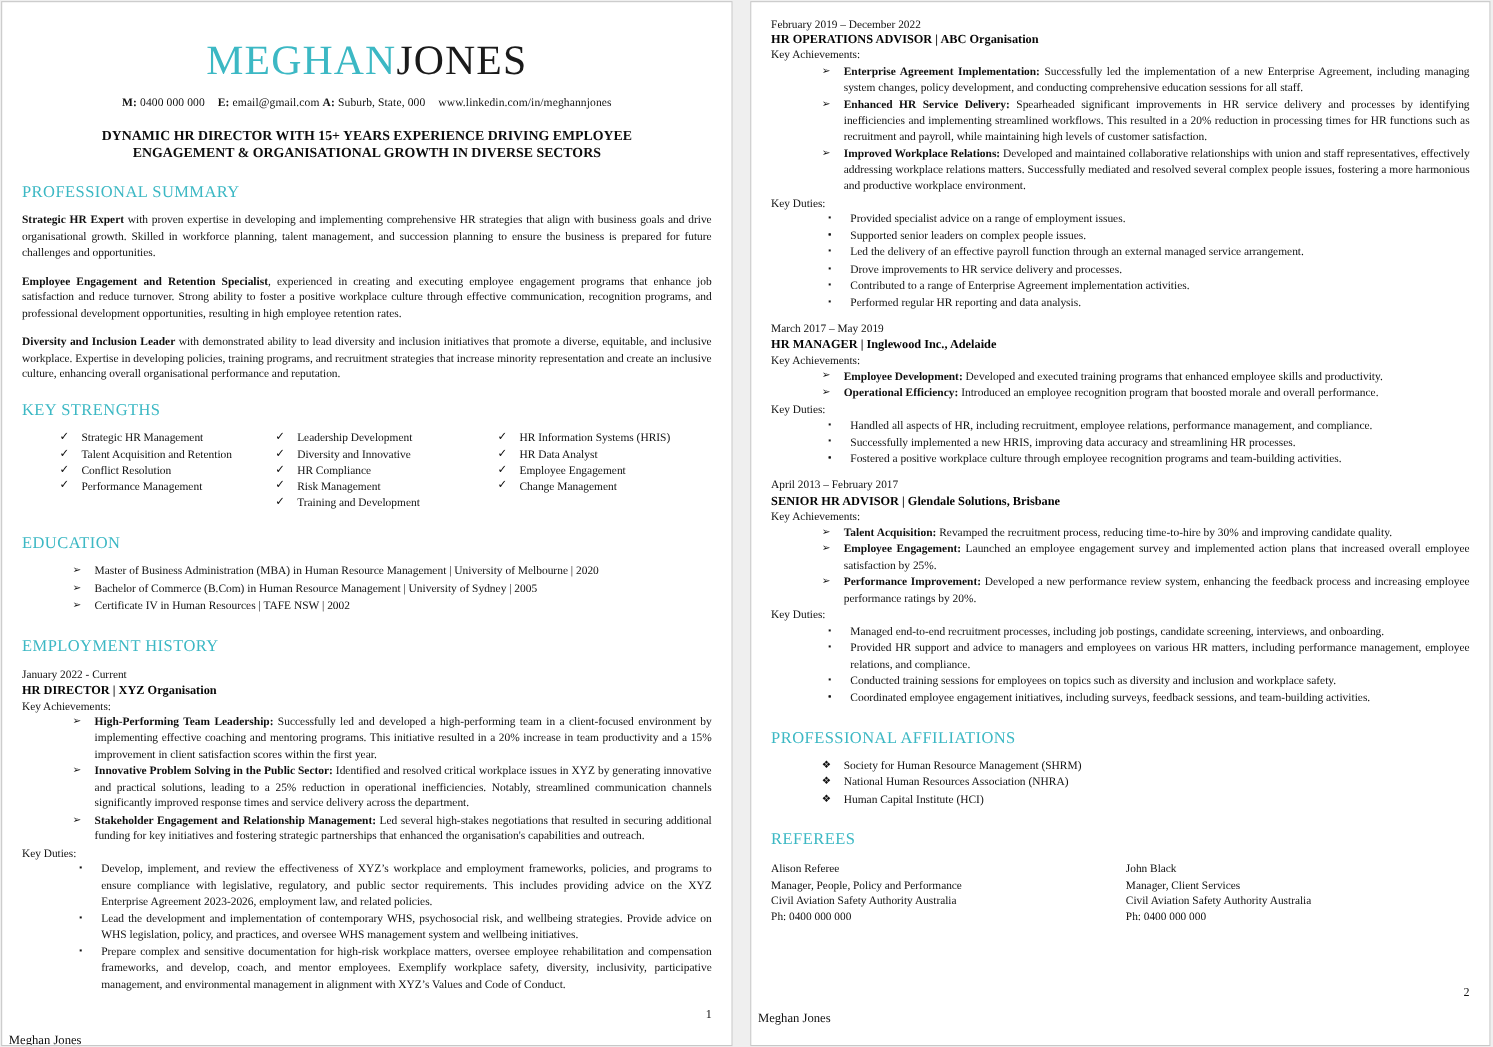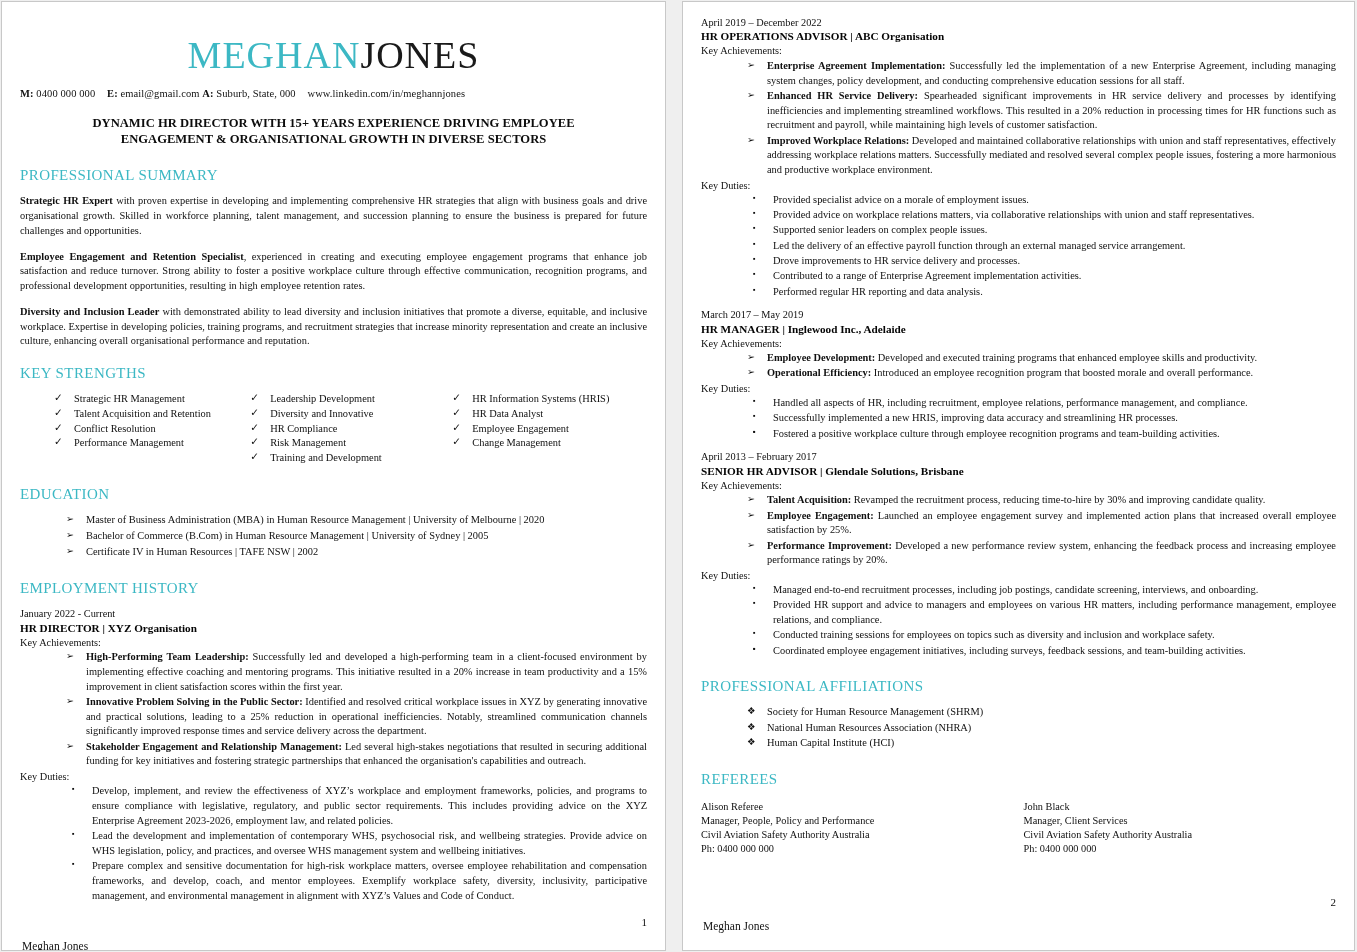--- a/index.html
+++ b/index.html
@@ -57,20 +57,21 @@
     color: #3cb8c4;
     font-family: "Liberation Serif", serif;
   }
   .name-last {
     font-size: 38px;
     letter-spacing: 1px;
     color: #1a1a1a;
     font-family: "Liberation Serif", serif;
   }
   .contact-line {
+    text-align: center;
     font-size: 10.5px;
     margin-top: 14px;
     color: #111;
     letter-spacing: 0.1px;
   }
   .contact-line b { font-weight: bold; }
   .contact-sep { display: inline-block; width: 9px; }
   .tagline {
     text-align: center;
     font-weight: bold;
@@ -172,21 +173,21 @@
 
   
   .page-num {
     position: absolute;
     right: 18px;
     font-size: 11px;
     color: #101010;
   }
   .footer-name {
     position: absolute;
-    left: 20px;
+    left: 6px;
     font-size: 11.5px;
     color: #101010;
   }
   .pn-left { bottom: 56px; }
   .fn-left { bottom: 32px; }
   .pn-right { bottom: 56px; }
   .fn-right { bottom: 32px; }
 </style>
 </head>
 <body>
@@ -271,32 +272,32 @@
 
       <div class="page-num pn-left">1</div>
       <div class="footer-name fn-left">Meghan Jones</div>
     </div>
   </div>
 
   <div class="page page-right">
     <div class="page-inner">
 
       <div class="job" style="margin-top:14px">
-        <div class="job-dates">April 2019 – December 2022</div>
+        <div class="job-dates">February 2019 – December 2022</div>
         <div class="job-title"><span>HR OPERATIONS ADVISOR | </span><span class="org">ABC Organisation</span></div>
         <div class="sublabel">Key Achievements:</div>
         <ul class="blist arrow">
           <li><span class="bullet">➢</span><b>Enterprise Agreement Implementation:</b><span> Successfully led the implementation of a new Enterprise Agreement, including managing system changes, policy development, and conducting comprehensive education sessions for all staff.</span></li>
           <li><span class="bullet">➢</span><b>Enhanced HR Service Delivery:</b><span> Spearheaded significant improvements in HR service delivery and processes by identifying inefficiencies and implementing streamlined workflows. This resulted in a 20% reduction in processing times for HR functions such as recruitment and payroll, while maintaining high levels of customer satisfaction.</span></li>
           <li><span class="bullet">➢</span><b>Improved Workplace Relations:</b><span> Developed and maintained collaborative relationships with union and staff representatives, effectively addressing workplace relations matters. Successfully mediated and resolved several complex people issues, fostering a more harmonious and productive workplace environment.</span></li>
         </ul>
         <div class="sublabel">Key Duties:</div>
         <ul class="blist square">
-          <li><span class="bullet">▪</span><span>Provided specialist advice on a morale of employment issues.</span></li>
-          <li><span class="bullet">▪</span><span>Provided advice on workplace relations matters, via collaborative relationships with union and staff representatives.</span></li>
+          <li><span class="bullet">▪</span><span>Provided specialist advice on a range of employment issues.</span></li>
+          <li><span class="bullet">▪</span></li>
           <li><span class="bullet">▪</span><span>Supported senior leaders on complex people issues.</span></li>
           <li><span class="bullet">▪</span><span>Led the delivery of an effective payroll function through an external managed service arrangement.</span></li>
           <li><span class="bullet">▪</span><span>Drove improvements to HR service delivery and processes.</span></li>
           <li><span class="bullet">▪</span><span>Contributed to a range of Enterprise Agreement implementation activities.</span></li>
           <li><span class="bullet">▪</span><span>Performed regular HR reporting and data analysis.</span></li>
         </ul>
       </div>
 
       <div class="job">
         <div class="job-dates">March 2017 – May 2019</div>

